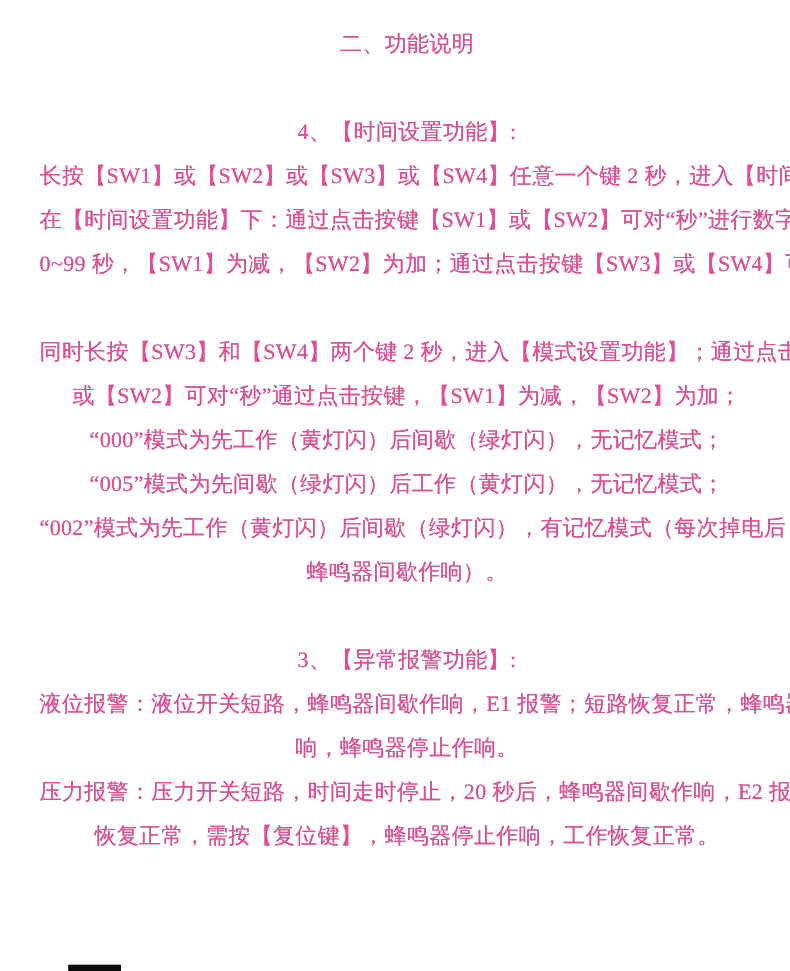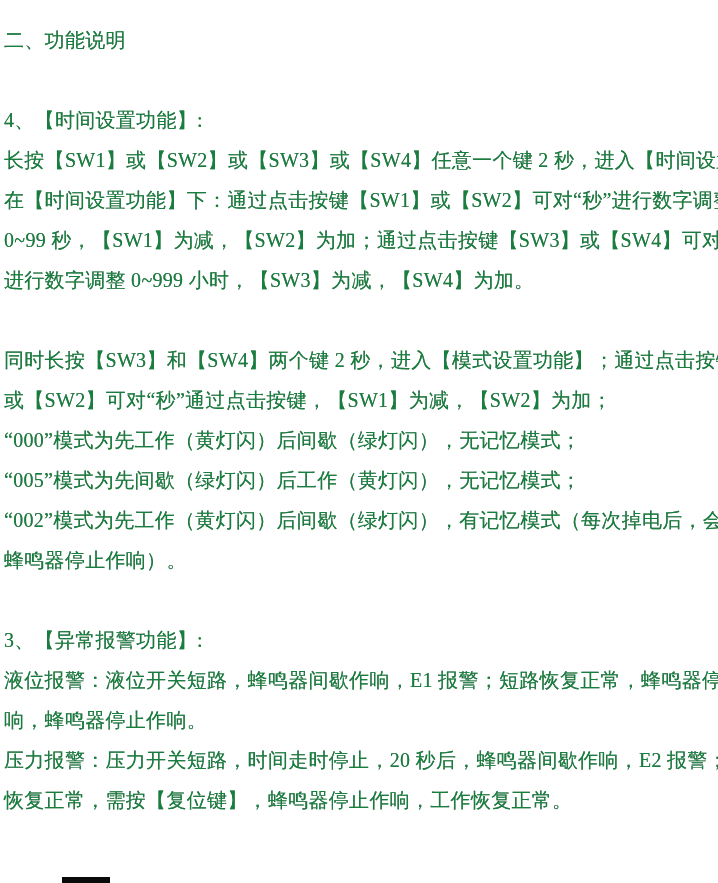--- a/index.html
+++ b/index.html
@@ -10,25 +10,26 @@
   body {
     width: 718px;
     height: 883px;
     position: relative;
     overflow: hidden;
     font-family: "Liberation Serif", "DejaVu Serif", serif;
   }
   .doc {
     position: absolute;
     top: 20px;
-    left: 4px;
+    left: 36px;
     right: 14px;
-    color: #15803d;
+    color: #ec4899;
     font-size: 20px;
     letter-spacing: 0.3px;
+    text-align: center;
   }
   .line {
     height: 40px;
     line-height: 40px;
     white-space: nowrap;
     
     text-shadow: 0 0 0.4px rgba(20,20,20,0.55);
   }
   .section {
     margin-top: 40px; 
@@ -47,30 +48,29 @@
 
 <div class="doc">
 
   <div class="line">二、功能说明</div>
 
   <div class="section">
     <div class="line">4、【时间设置功能】:</div>
     <div class="line">长按【SW1】或【SW2】或【SW3】或【SW4】任意一个键 2 秒，进入【时间设置功能】；</div>
     <div class="line">在【时间设置功能】下：通过点击按键【SW1】或【SW2】可对“秒”进行数字调整</div>
     <div class="line">0~99 秒，【SW1】为减，【SW2】为加；通过点击按键【SW3】或【SW4】可对“小时”</div>
-    <div class="line">进行数字调整 0~999 小时，【SW3】为减，【SW4】为加。</div>
   </div>
 
   <div class="section">
     <div class="line">同时长按【SW3】和【SW4】两个键 2 秒，进入【模式设置功能】；通过点击按键【SW1】</div>
     <div class="line">或【SW2】可对“秒”通过点击按键，【SW1】为减，【SW2】为加；</div>
     <div class="line">“000”模式为先工作（黄灯闪）后间歇（绿灯闪），无记忆模式；</div>
     <div class="line">“005”模式为先间歇（绿灯闪）后工作（黄灯闪），无记忆模式；</div>
     <div class="line">“002”模式为先工作（黄灯闪）后间歇（绿灯闪），有记忆模式（每次掉电后，会记</div>
-    <div class="line">蜂鸣器停止作响）。</div>
+    <div class="line">蜂鸣器间歇作响）。</div>
   </div>
 
   <div class="section">
     <div class="line">3、【异常报警功能】:</div>
     <div class="line">液位报警：液位开关短路，蜂鸣器间歇作响，E1 报警；短路恢复正常，蜂鸣器停止作</div>
     <div class="line">响，蜂鸣器停止作响。</div>
     <div class="line">压力报警：压力开关短路，时间走时停止，20 秒后，蜂鸣器间歇作响，E2 报警；短路</div>
     <div class="line">恢复正常，需按【复位键】，蜂鸣器停止作响，工作恢复正常。</div>
   </div>
 

